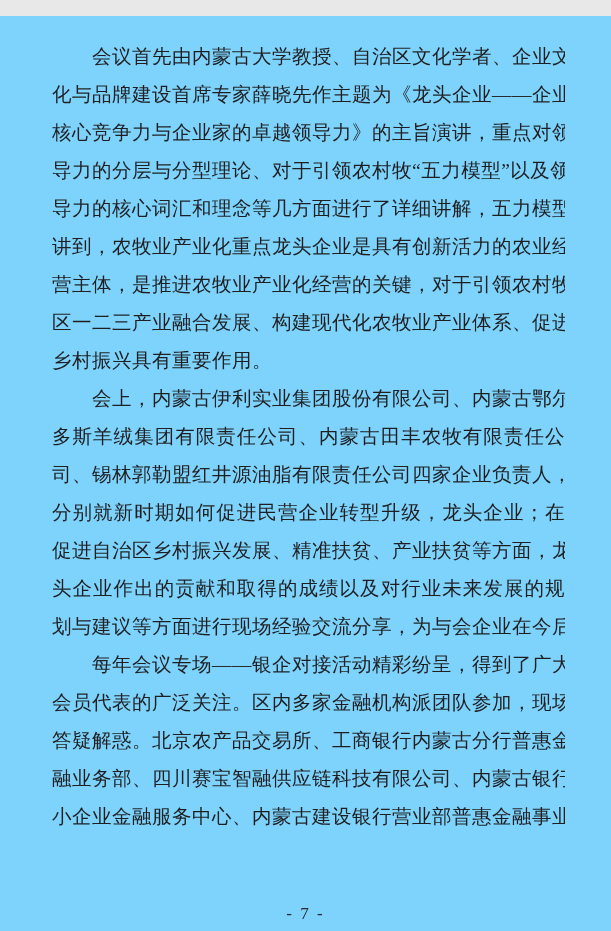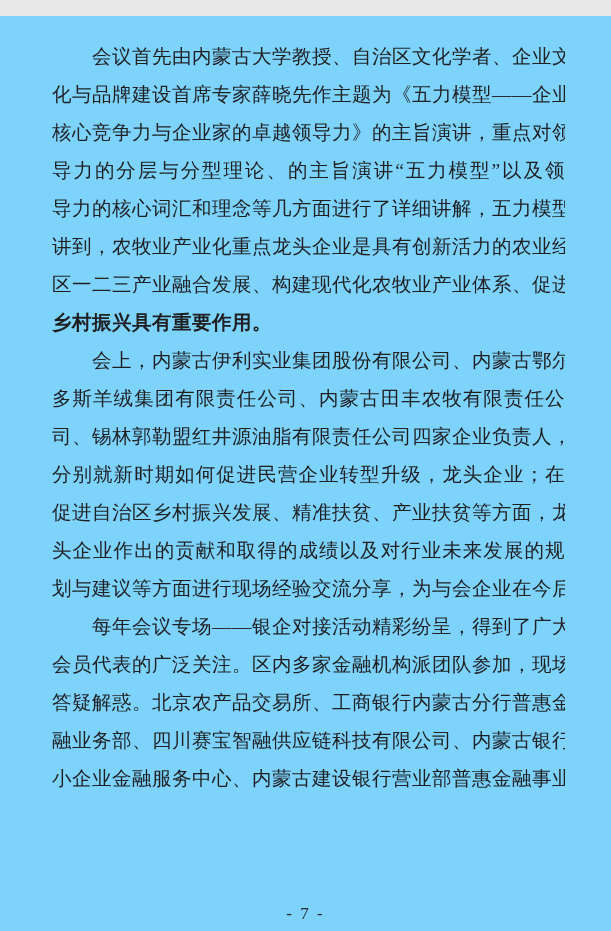--- a/index.html
+++ b/index.html
@@ -29,44 +29,44 @@
     color: #1f1f22;
     text-align: justify;
     text-align-last: justify;
     text-justify: inter-character;
     letter-spacing: 0.5px;
     overflow: hidden;
     white-space: nowrap;
   }
   .line.para-last {
     text-align-last: left;
-    font-weight: bold;
   }
   .page-number {
     position: absolute;
     left: 0;
     right: 0;
     top: 888px;
     text-align: center;
     font-size: 17px;
     color: #2a2a30;
     letter-spacing: 2px;
   }
 </style>
 </head>
 <body>
 
 <div class="page">
   <div class="text-block">
     <div class="line">　　会议首先由内蒙古大学教授、自治区文化学者、企业文</div>
-    <div class="line">化与品牌建设首席专家薛晓先作主题为《五力模型——企业</div>
+    <div class="line">化与品牌建设首席专家薛晓先作主题为《龙头企业——企业</div>
     <div class="line">核心竞争力与企业家的卓越领导力》的主旨演讲，重点对领</div>
-    <div class="line">导力的分层与分型理论、的主旨演讲“五力模型”以及领</div>
+    <div class="line">导力的分层与分型理论、对于引领农村牧“五力模型”以及领</div>
     <div class="line">导力的核心词汇和理念等几方面进行了详细讲解，五力模型</div>
     <div class="line">讲到，农牧业产业化重点龙头企业是具有创新活力的农业经</div>
+    <div class="line">营主体，是推进农牧业产业化经营的关键，对于引领农村牧</div>
     <div class="line">区一二三产业融合发展、构建现代化农牧业产业体系、促进</div>
     <div class="line para-last">乡村振兴具有重要作用。</div>
     <div class="line">　　会上，内蒙古伊利实业集团股份有限公司、内蒙古鄂尔</div>
     <div class="line">多斯羊绒集团有限责任公司、内蒙古田丰农牧有限责任公</div>
     <div class="line">司、锡林郭勒盟红井源油脂有限责任公司四家企业负责人，</div>
     <div class="line">分别就新时期如何促进民营企业转型升级，龙头企业；在</div>
     <div class="line">促进自治区乡村振兴发展、精准扶贫、产业扶贫等方面，龙</div>
     <div class="line">头企业作出的贡献和取得的成绩以及对行业未来发展的规</div>
     <div class="line">划与建议等方面进行现场经验交流分享，为与会企业在今后</div>
     <div class="line">　　每年会议专场——银企对接活动精彩纷呈，得到了广大</div>

